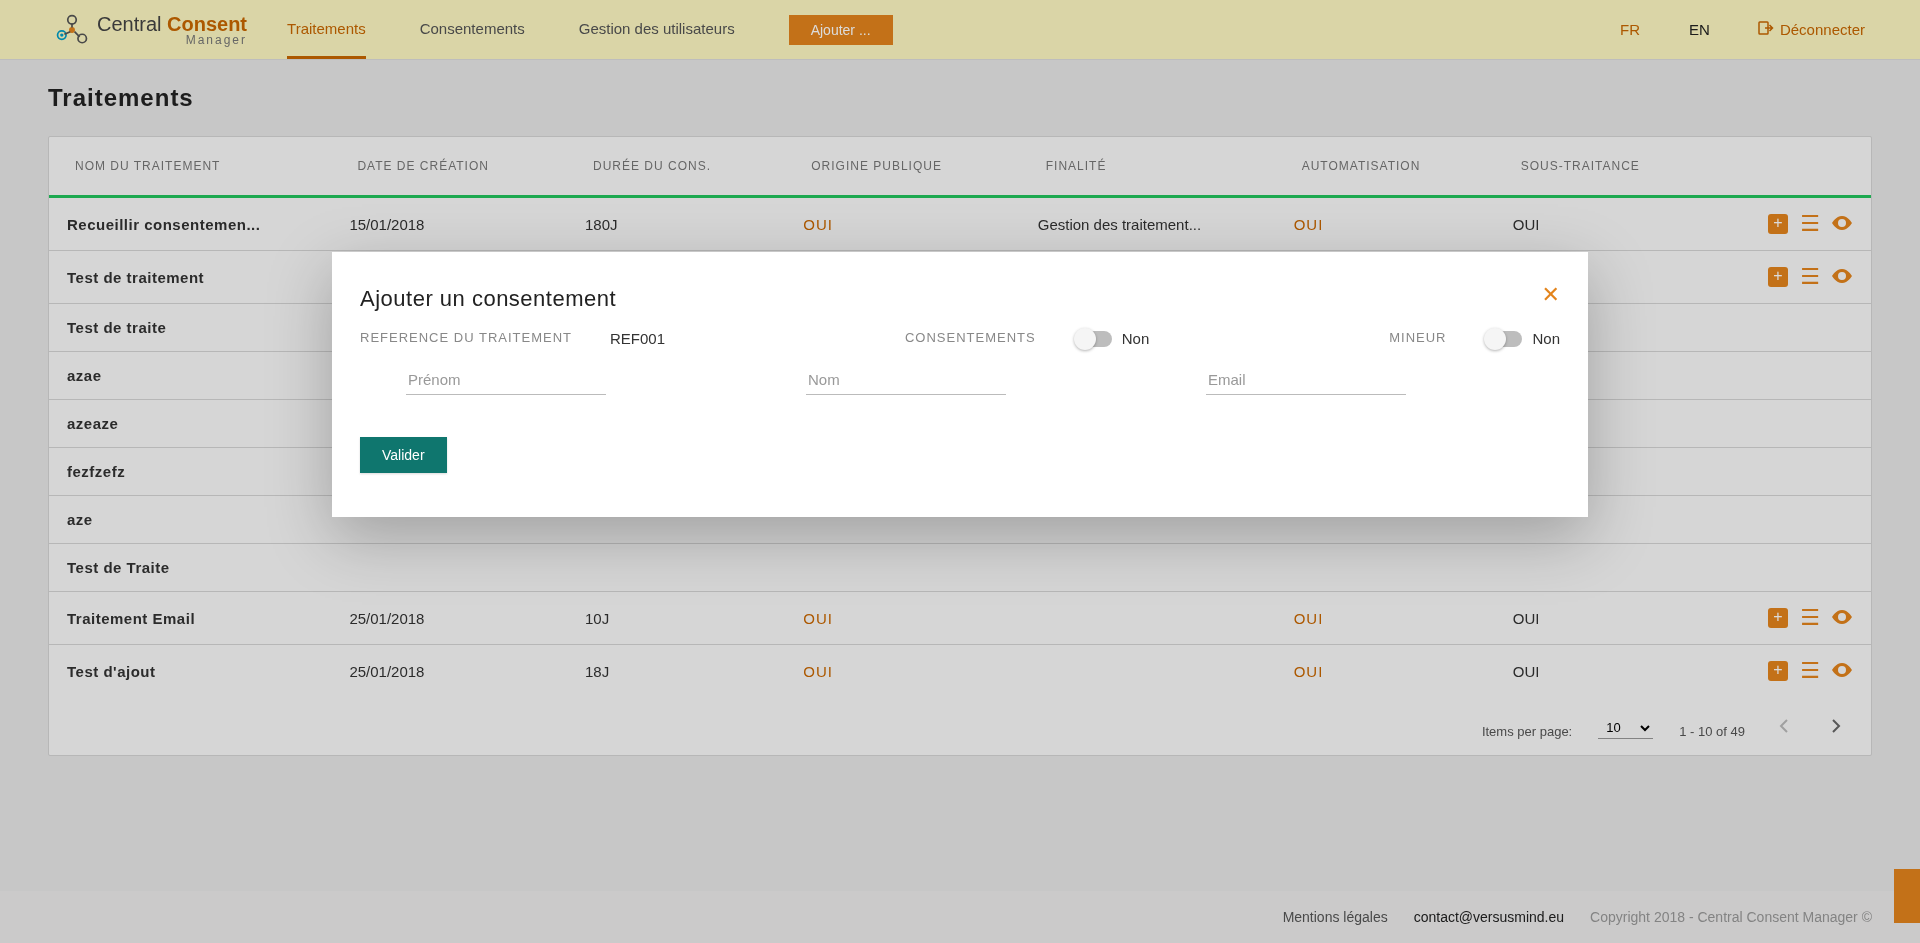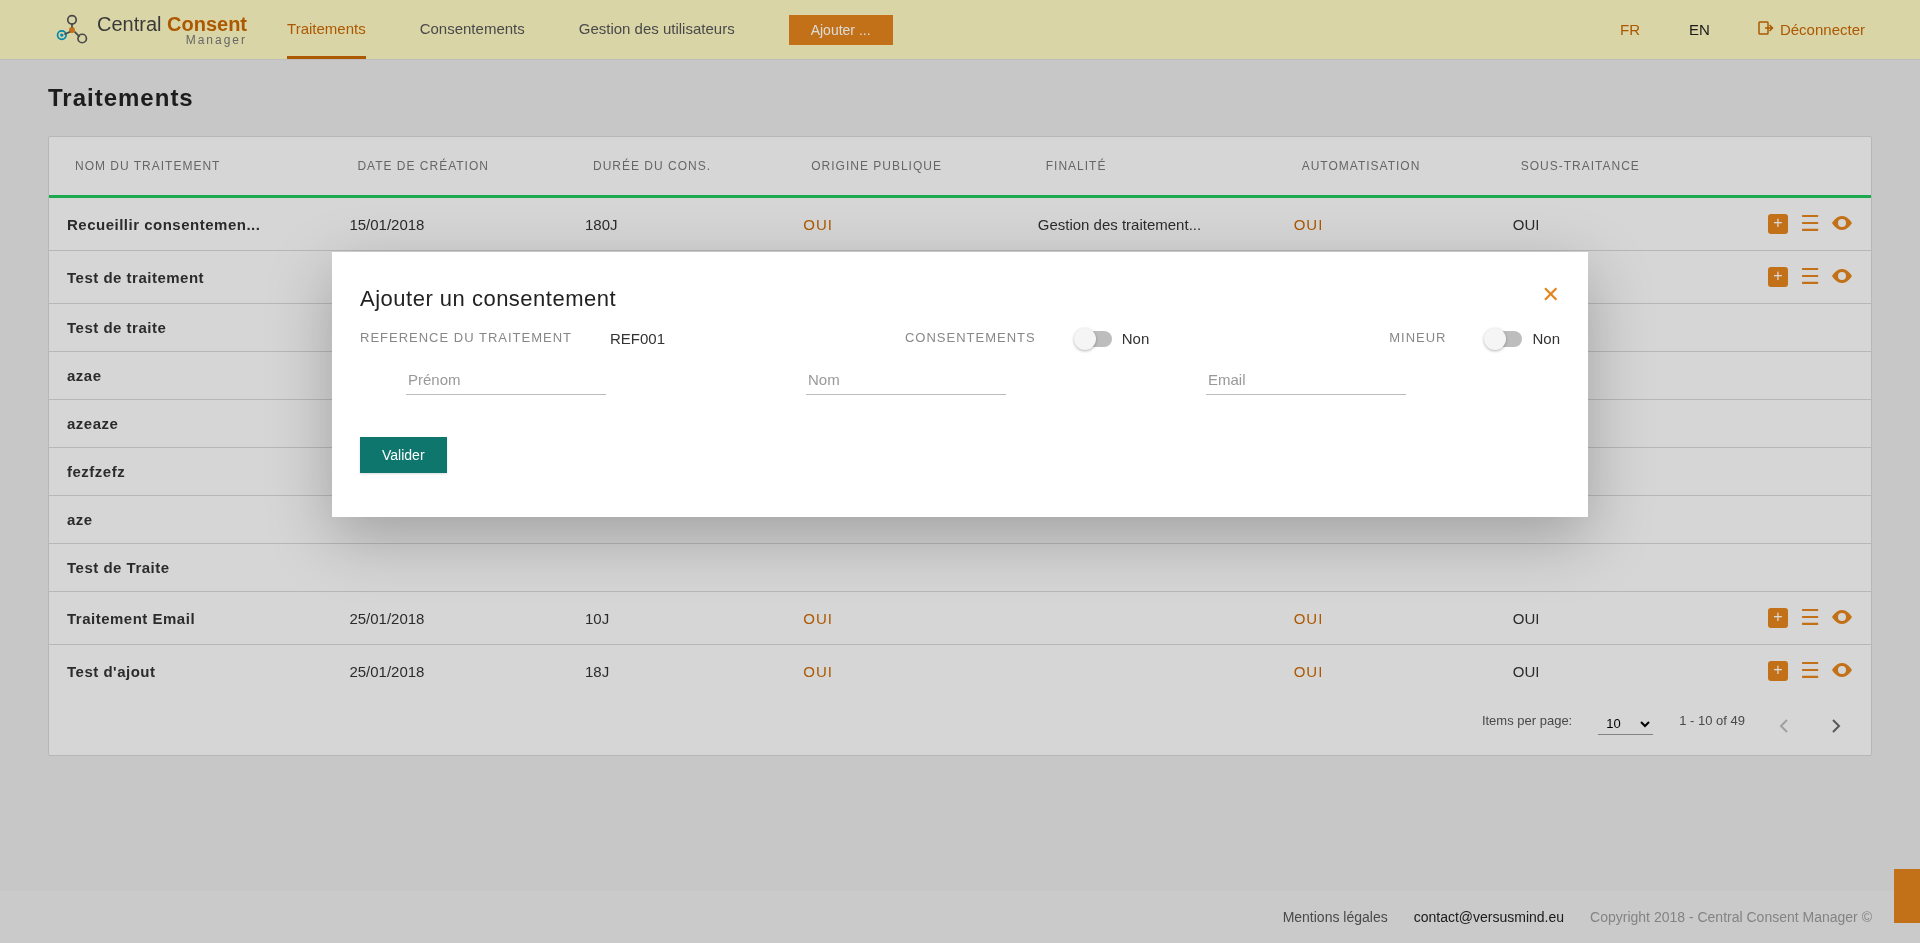--- a/index.html
+++ b/index.html
@@ -32,21 +32,21 @@
 .table td{font-size:15px;color:#333;padding:15px 18px;border-top:1px solid #d5d5d5}
 .table td.name{font-weight:700;letter-spacing:.5px;color:#333}
 .table td .oui{color:#c96700;letter-spacing:1px}
 .table td.truncate{max-width:220px;white-space:nowrap;overflow:hidden;text-overflow:ellipsis}
 .actions{display:flex;gap:10px;align-items:center;justify-content:flex-end;color:#e3841c}
 .icon-btn{width:22px;height:22px;display:flex;align-items:center;justify-content:center;cursor:pointer}
 .plus-box{background:#e3841c;color:#fff;border-radius:3px;width:20px;height:20px;font-size:16px;line-height:18px;text-align:center}
 .list-ic{font-size:22px;color:#e3841c}
 .eye-ic svg{width:24px;height:24px;fill:#e3841c}
 
-.pager{display:flex;justify-content:flex-end;align-items:flex-start;gap:26px;padding:16px 22px;font-size:13px;color:#555}
+.pager{display:flex;justify-content:flex-end;align-items:flex-end;gap:26px;padding:16px 22px;font-size:13px;color:#555}
 .pager select{border:none;border-bottom:1px solid #999;background:transparent;font-size:13px;padding:2px 16px 2px 4px}
 .chev{width:26px;height:26px;display:flex;align-items:center;justify-content:center;cursor:pointer;color:#666}
 .chev.disabled{color:#bbb}
 
 .footer{position:absolute;bottom:0;left:0;right:0;background:#edecec;padding:18px 48px;display:flex;justify-content:flex-end;align-items:center;gap:26px;font-size:14px}
 .footer .link{color:#555;cursor:pointer}
 .footer .mail{color:#222}
 .footer .copy{color:#999}
 .orange-tab{position:absolute;right:0;bottom:20px;width:26px;height:54px;background:#e3841c}
 

